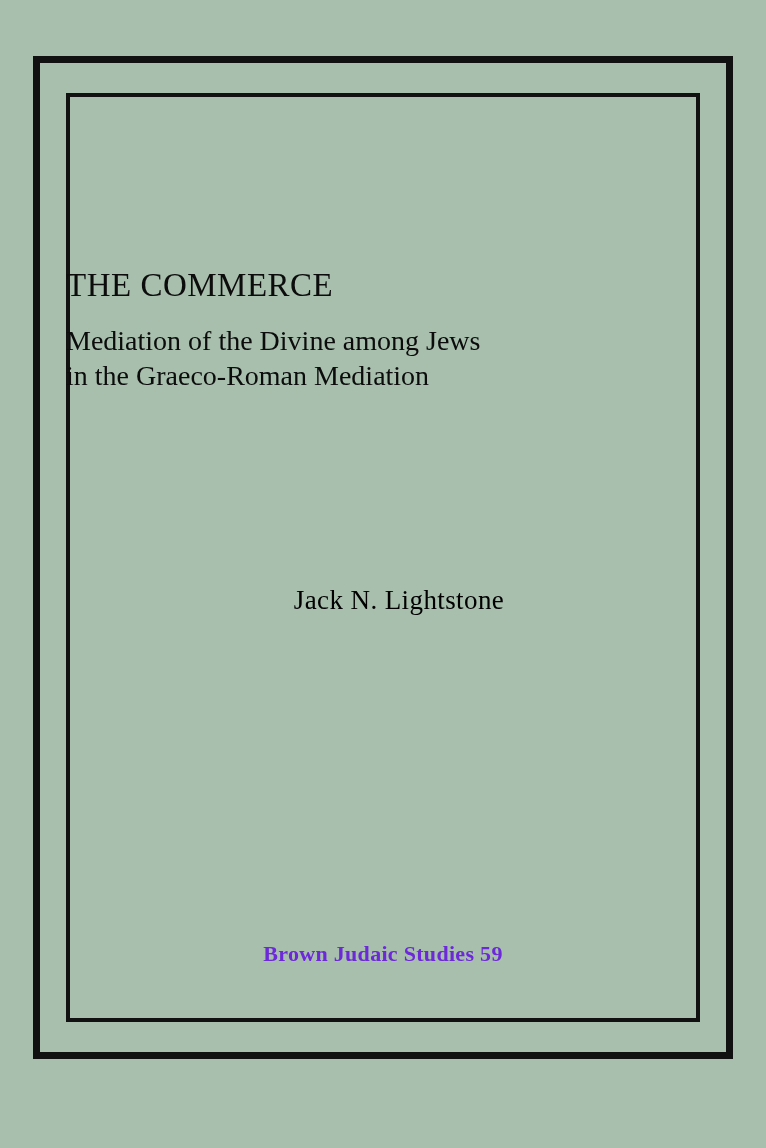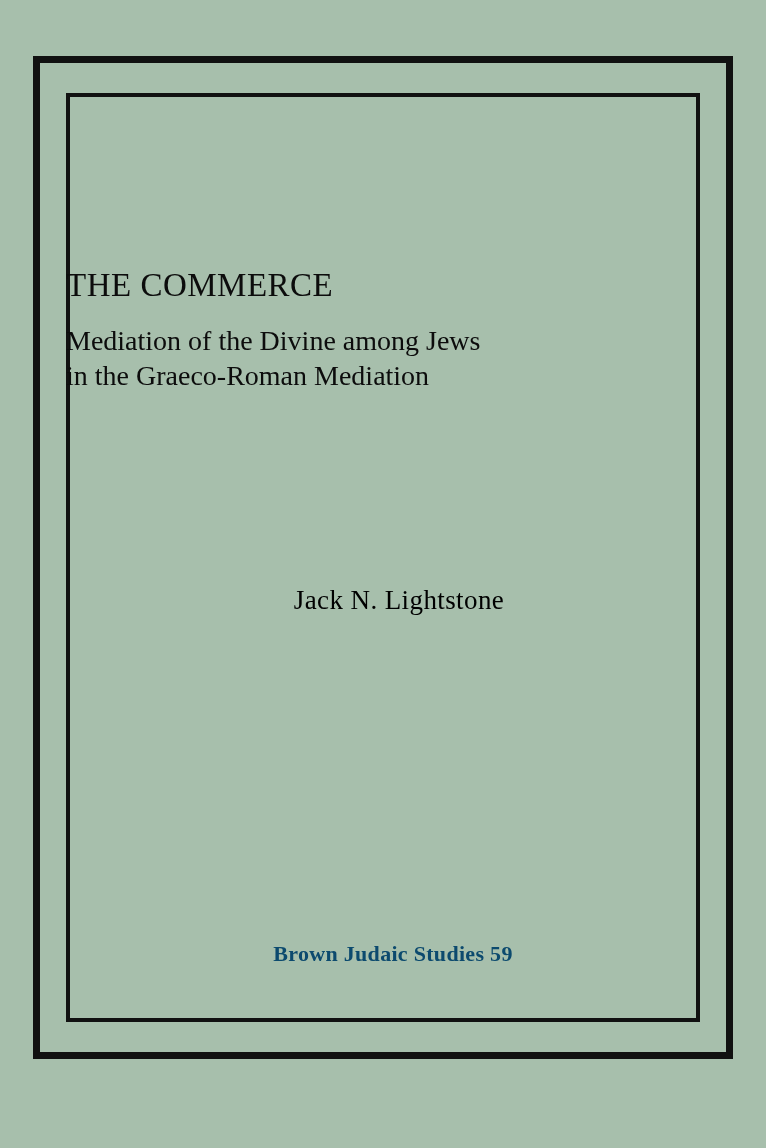--- a/index.html
+++ b/index.html
@@ -85,23 +85,22 @@
     margin-left: 16px;
   }
   .series {
     position: absolute;
     left: 0;
     top: 848px;
     width: 100%;
     text-align: center;
     font-size: 22px;
     font-weight: bold;
-    color: #0c4a6e;
+    color: #6d28d9;
     letter-spacing: 0.3px;
-    padding-left: 10px;
   }
 </style>
 </head>
 <body>
 
 <div class="cover">
 
   <div class="frame-outer"></div>
   <div class="frame-inner"></div>
 

